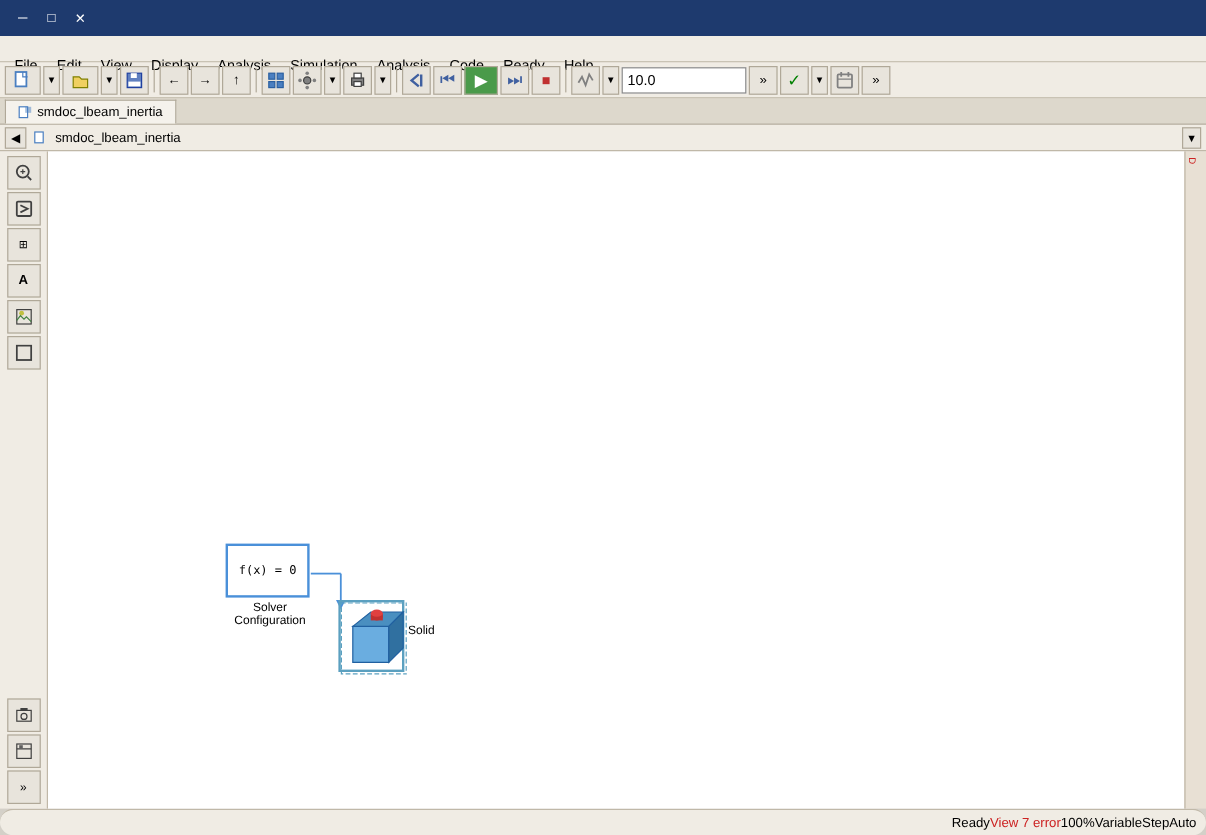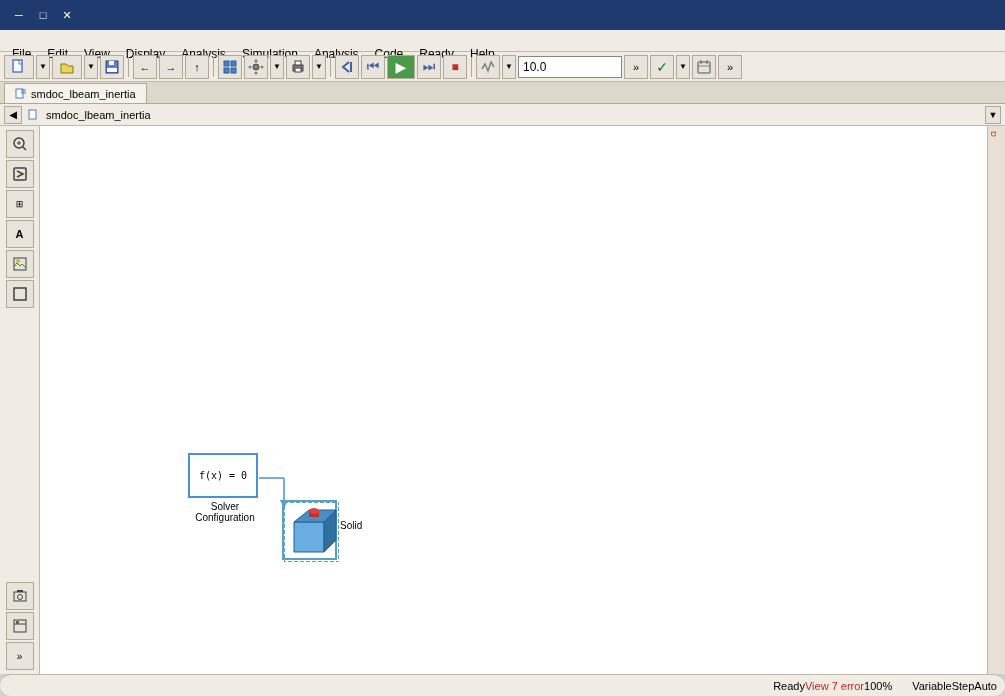--- a/index.html
+++ b/index.html
@@ -186,21 +186,21 @@
       border-top: 1px solid #c0b8a8;
       display: flex;
       align-items: center;
       padding: 0 8px;
       font-size: 11px;
       justify-content: flex-end;
       border-radius: 11px;
     }
     #statusbar .status-left { color: #000; }
     #statusbar .status-center { color: #cc2222; cursor: pointer; }
-    #statusbar .status-right { display: flex; gap: 20px; color: #000; }
+    #statusbar .status-right { display: flex; color: #000; }
 
     
     .block-solver {
       position: absolute;
       left: 148px;
       top: 327px;
       width: 70px;
       height: 45px;
       border: 2px solid #4a90d9;
       background: white;

